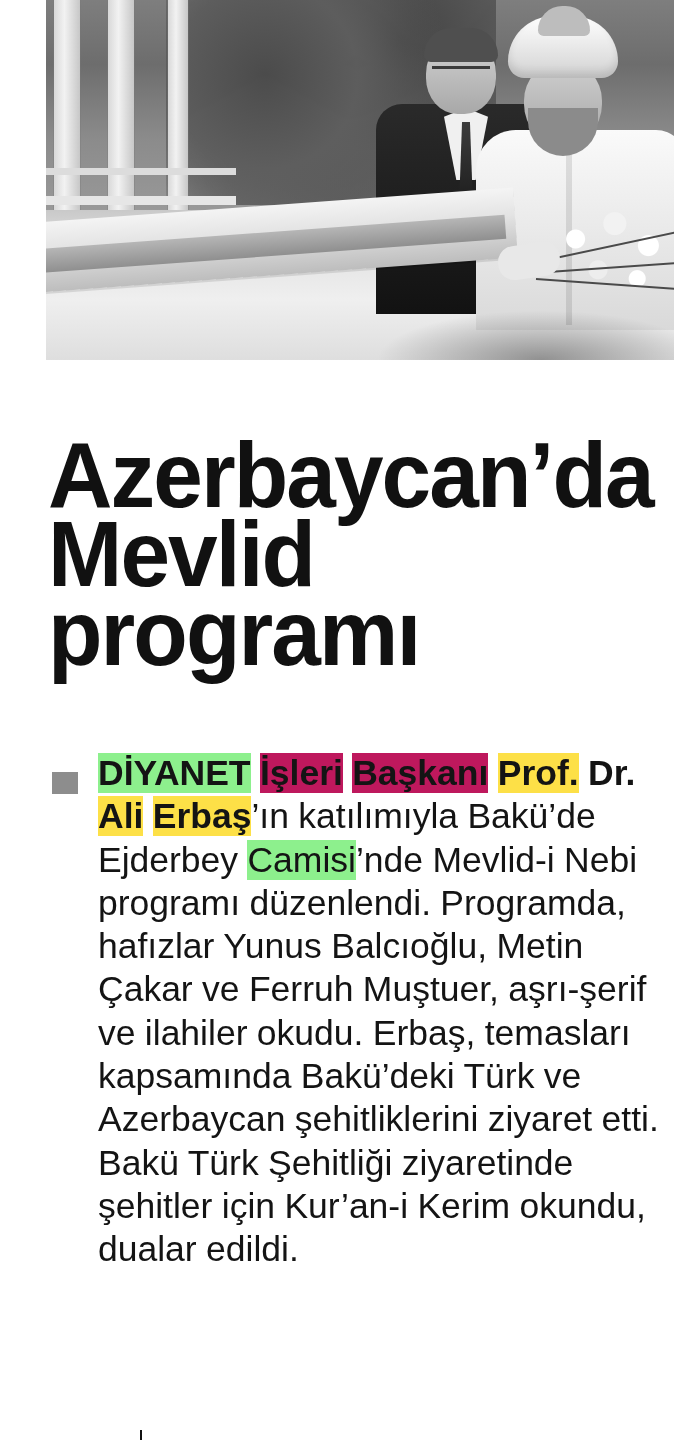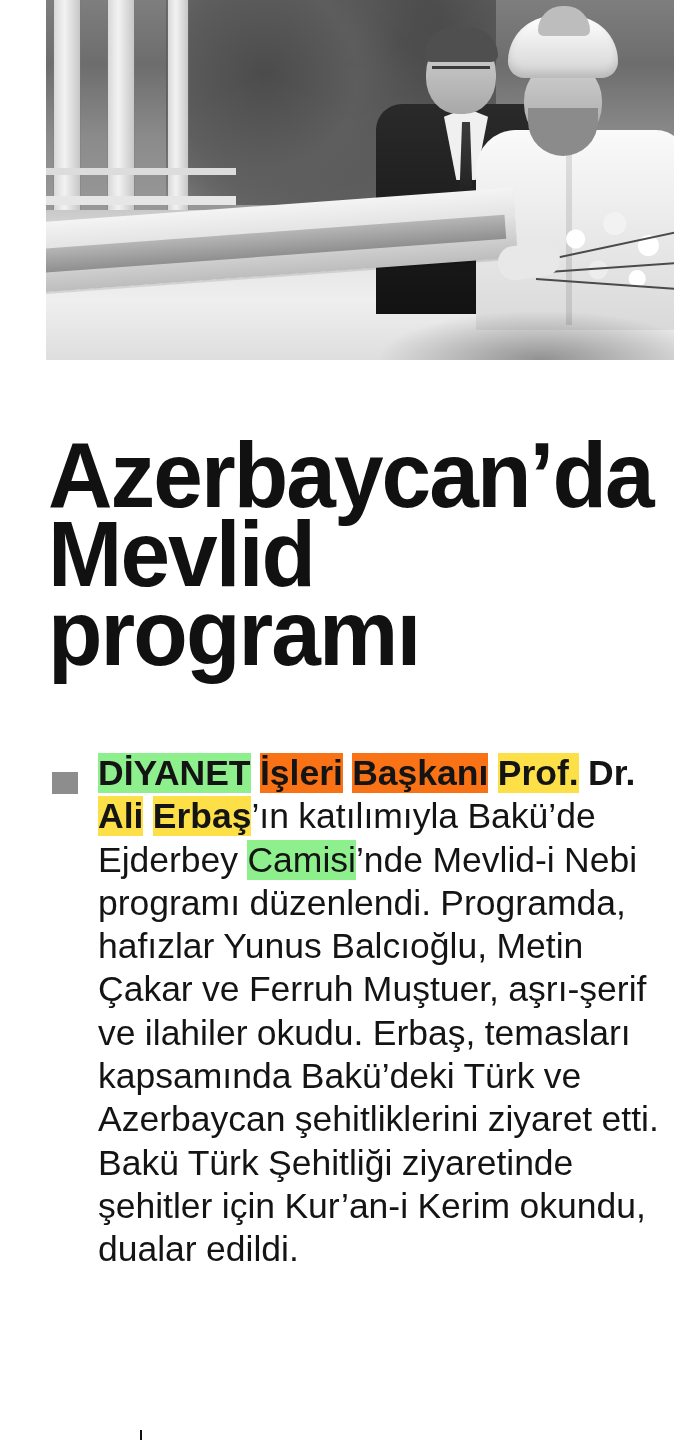--- a/index.html
+++ b/index.html
@@ -231,21 +231,21 @@
     width: 572px;
     font-family: "Liberation Sans", sans-serif;
     font-size: 35.5px;
     line-height: 1.22;
     color: #141414;
     text-align: left;
     word-spacing: -0.5px;
   }
   .body-text b { font-weight: 700; }
   .hl-green  { background: #8df08d; }
-  .hl-yellow { background: #f97316; }
+  .hl-yellow { background: #be185d; }
   .hl-cyan   { background: #fde047; }
 
   .rule-bottom {
     position: absolute;
     left: 140px;
     top: 1430px;
     width: 2px;
     height: 10px;
     background: #111;
   }

